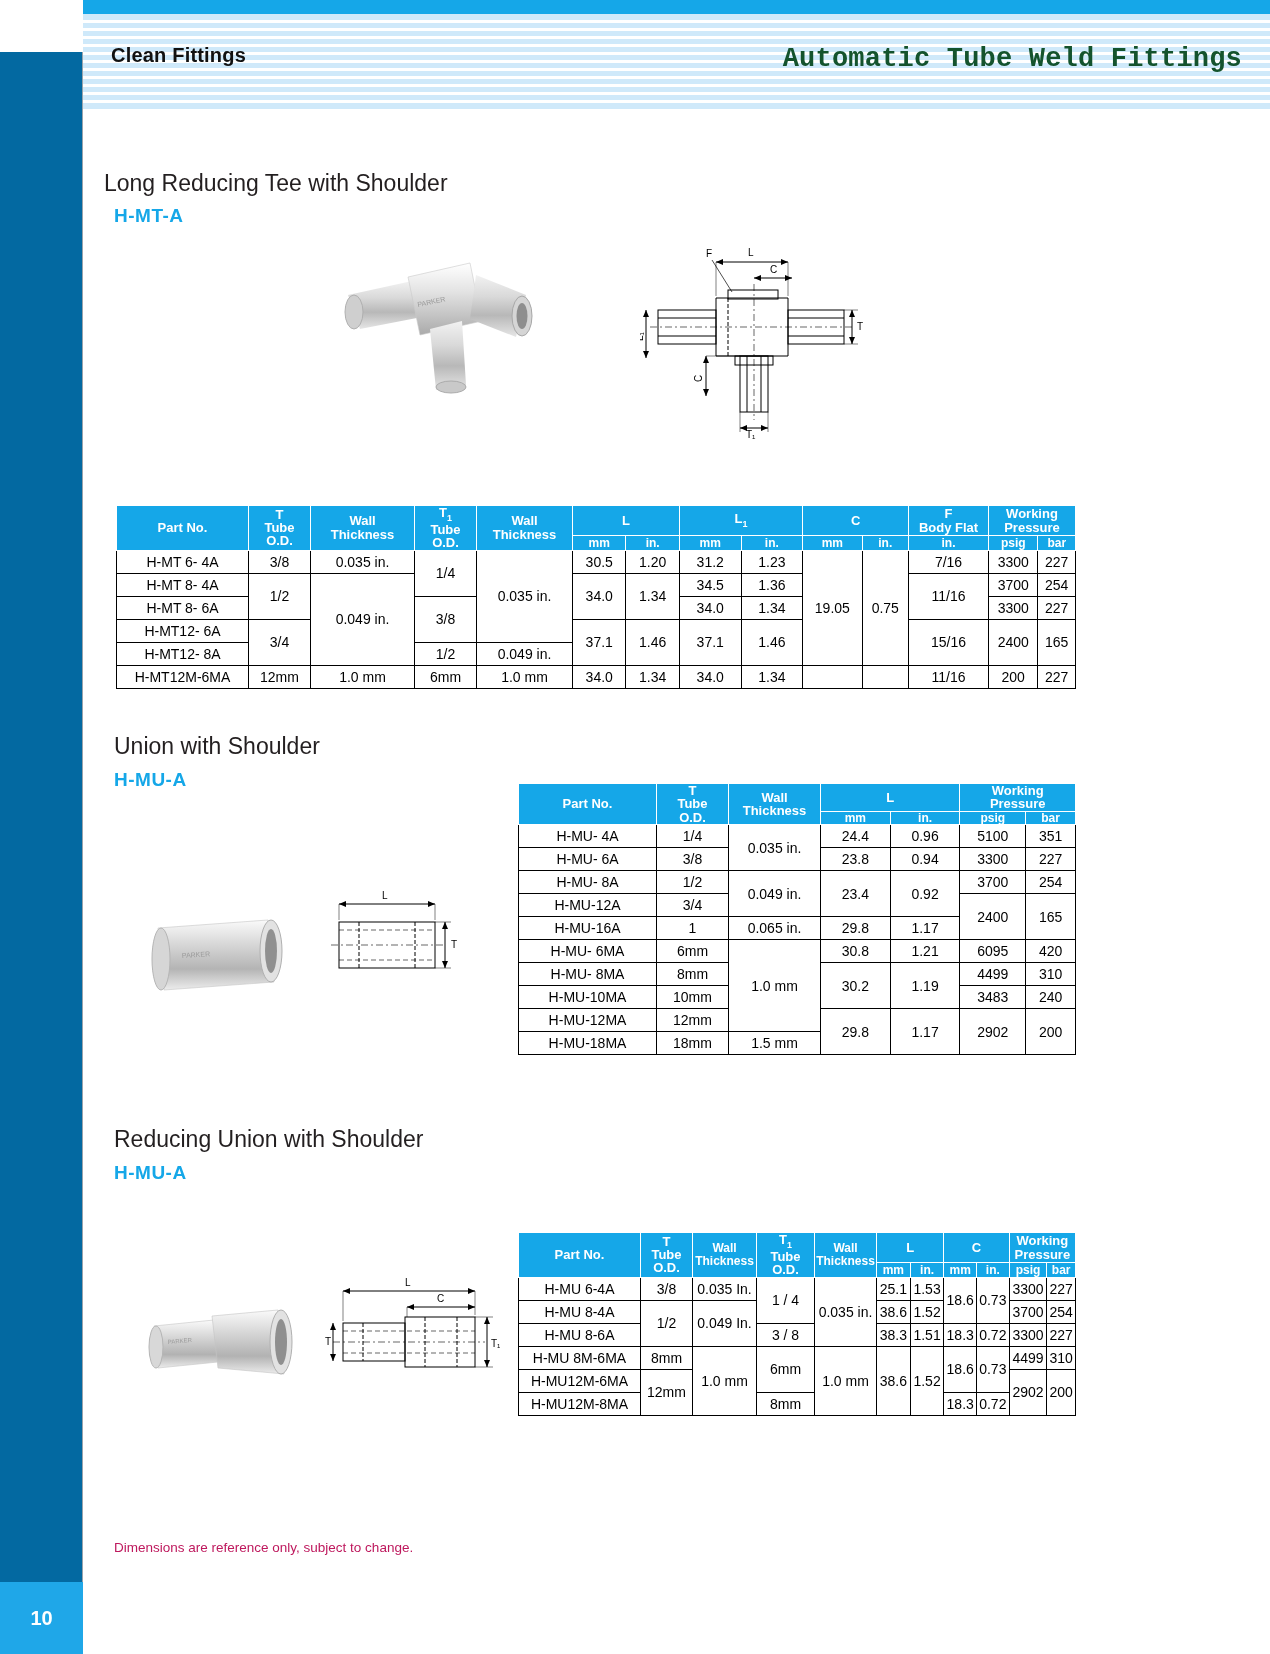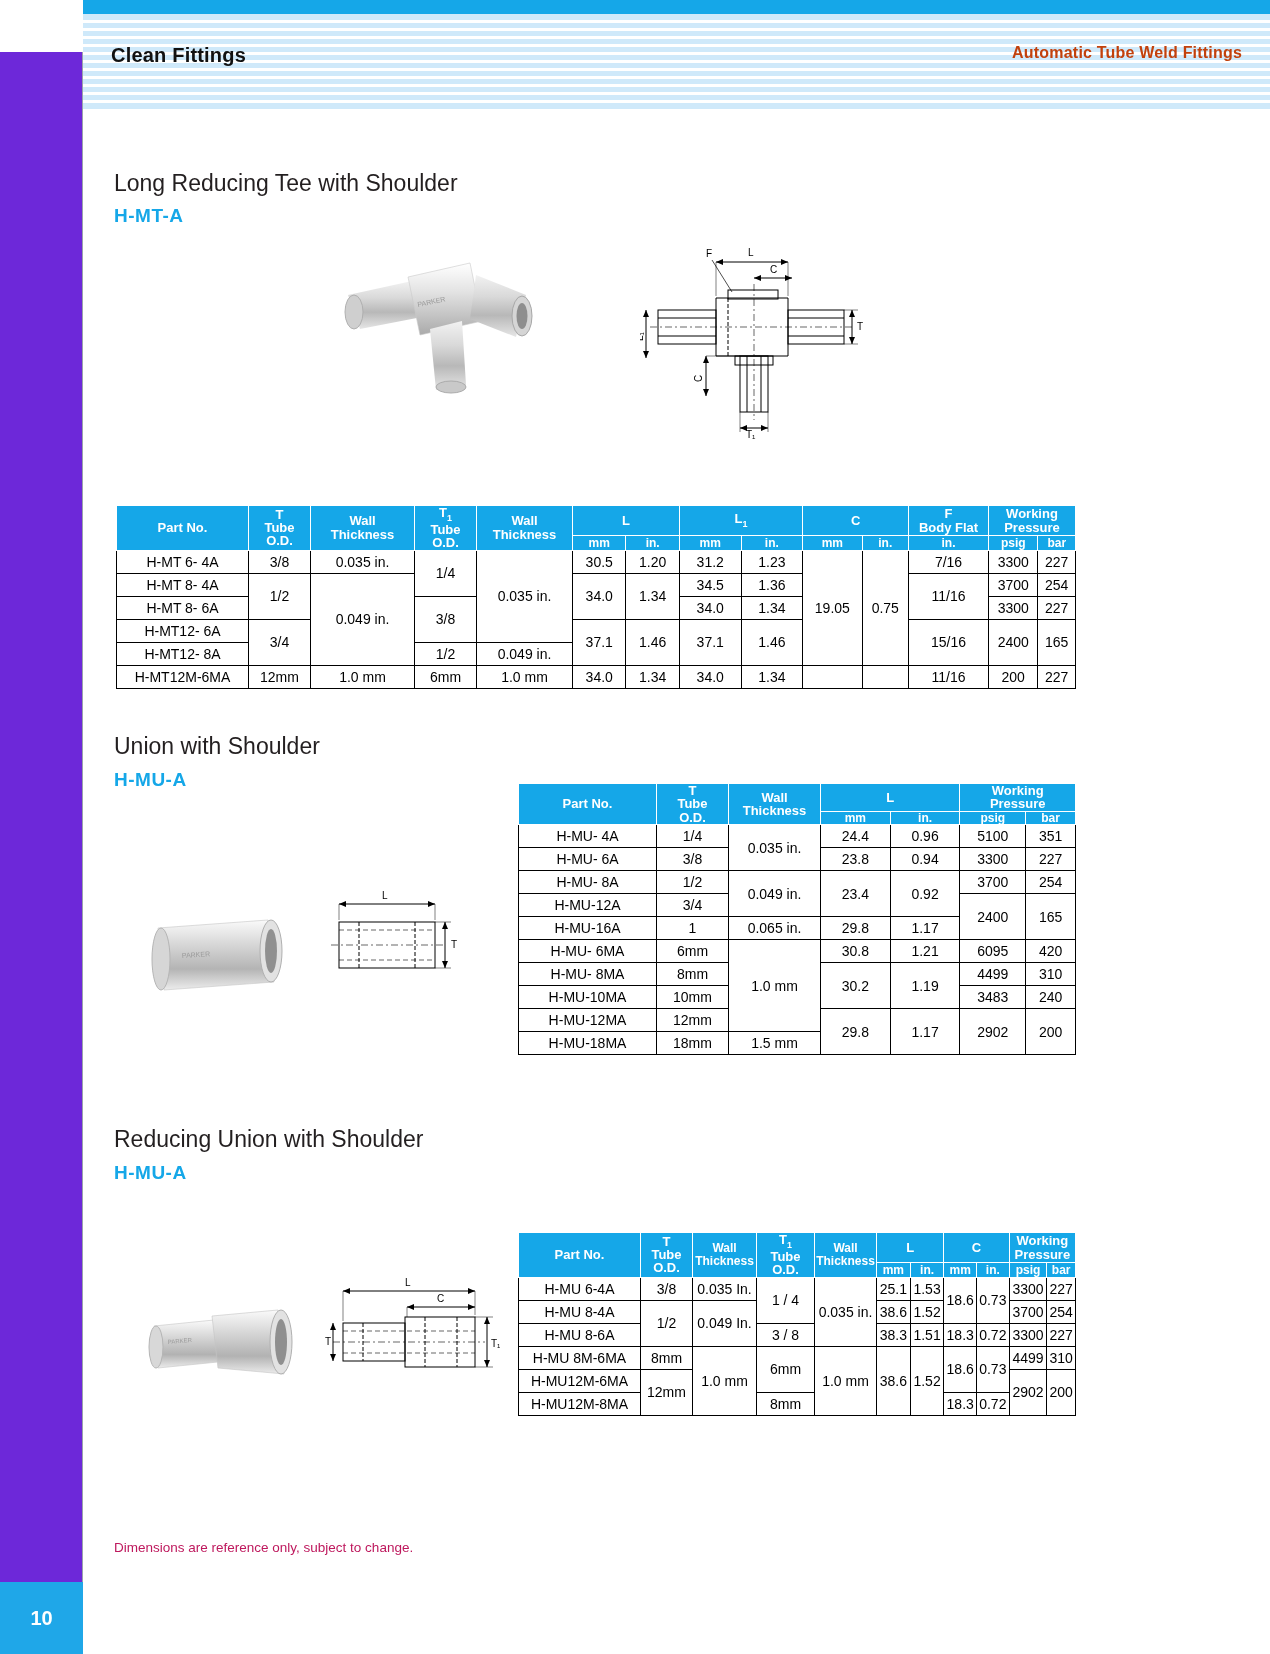--- a/index.html
+++ b/index.html
@@ -8,21 +8,21 @@
     width:1270px; height:1654px;
     background:#ffffff;
     font-family:"Liberation Sans", sans-serif;
     position:relative;
     overflow:hidden;
   }
 
   
   #left-spine {
     position:absolute; left:0; top:0; width:83px; height:1654px;
-    background:#6d28d9; border-right:1px solid #9aa3ab;
+    background:#0369a1; border-right:1px solid #9aa3ab;
   }
   #spine-top-bar {
     position:absolute; left:0; top:0; width:83px; height:52px;
     background:#ffffff;
   }
   #page-num-block {
     position:absolute; left:0; bottom:0; width:83px; height:72px;
     background:#1fa7e8;
     color:#ffffff;
     font-size:20px; font-weight:bold;
@@ -39,21 +39,21 @@
   #hdr-solid { position:absolute; left:0; top:0; width:1187px; height:14px; background:#15a7e8; }
   #header-inner {
     position:absolute; left:0; top:14px; width:1187px; height:99px;text-align:center;
   }
   #hdr-title-left {
     position:absolute; left:28px; top:30px;
     font-size:20px; font-weight:bold; color:#111; letter-spacing:0.2px;
   }
   #hdr-title-right {
     position:absolute; right:28px; top:30px;
-    font-size:16px; font-weight:bold; color:#c2410c; letter-spacing:0.2px;
+    font-size:27px; font-weight:bold; color:#14532d; letter-spacing:0.2px;font-family:Liberation Mono, monospace;
   }
 
   
   .section-title {
     position:absolute;
     font-size:23px; color:#231f20; font-weight:400;
   }
   .section-code {
     position:absolute;
     font-size:19px; color:#15a7e8; font-weight:bold; letter-spacing:0.5px;
@@ -124,21 +124,21 @@
     <div class="hdr-stripe" style="top:57px;height:5px;"></div>
     <div class="hdr-stripe" style="top:65px;height:5px;"></div>
     <div class="hdr-stripe" style="top:73px;height:5px;"></div>
     <div class="hdr-stripe" style="top:81px;height:5px;"></div>
     <div class="hdr-stripe" style="top:89px;height:6px;"></div>
     <div id="hdr-title-left">Clean Fittings</div>
     <div id="hdr-title-right">Automatic Tube Weld Fittings</div>
   </div>
 </div>
 
-<div class="section-title" style="left:114px; top:170px;">Long Reducing Tee with Shoulder</div>
+<div class="section-title" style="left:104px; top:170px;">Long Reducing Tee with Shoulder</div>
 <div class="section-code" style="left:114px; top:205px;">H-MT-A</div>
 
 <div class="drawing" style="left:330px; top:245px;">
   <svg width="230" height="175" viewBox="0 0 230 175">
     <defs>
       <linearGradient id="gm1" x1="0" y1="0" x2="0" y2="1">
         <stop offset="0%" stop-color="#f2f2f2"></stop>
           <stop offset="35%" stop-color="#d9d9d9"></stop>
         <stop offset="65%" stop-color="#b8b8b8"></stop>
           <stop offset="100%" stop-color="#e6e6e6"></stop>

